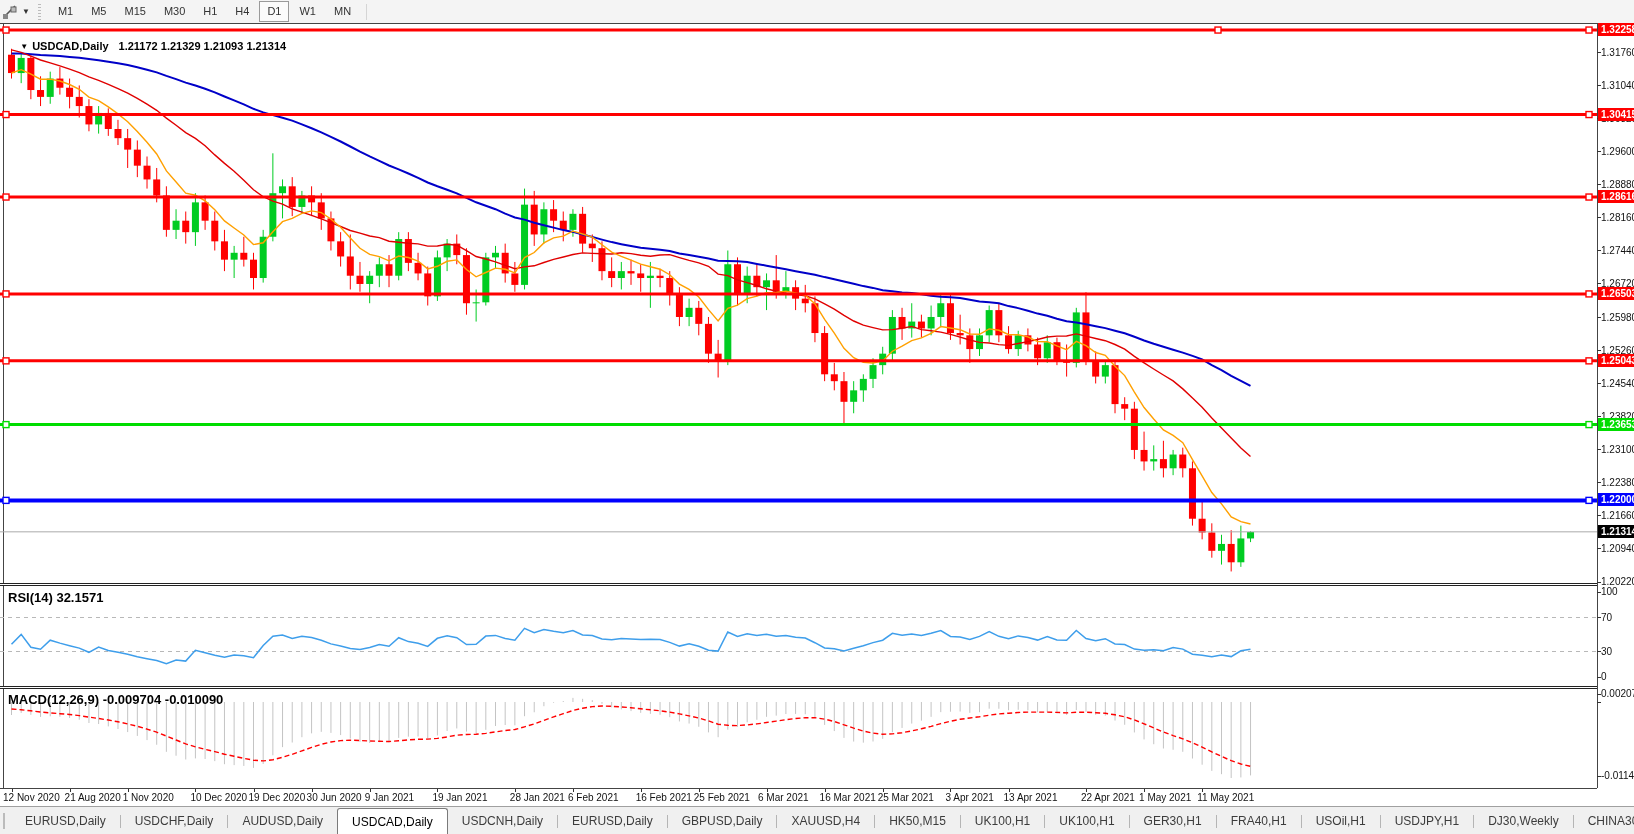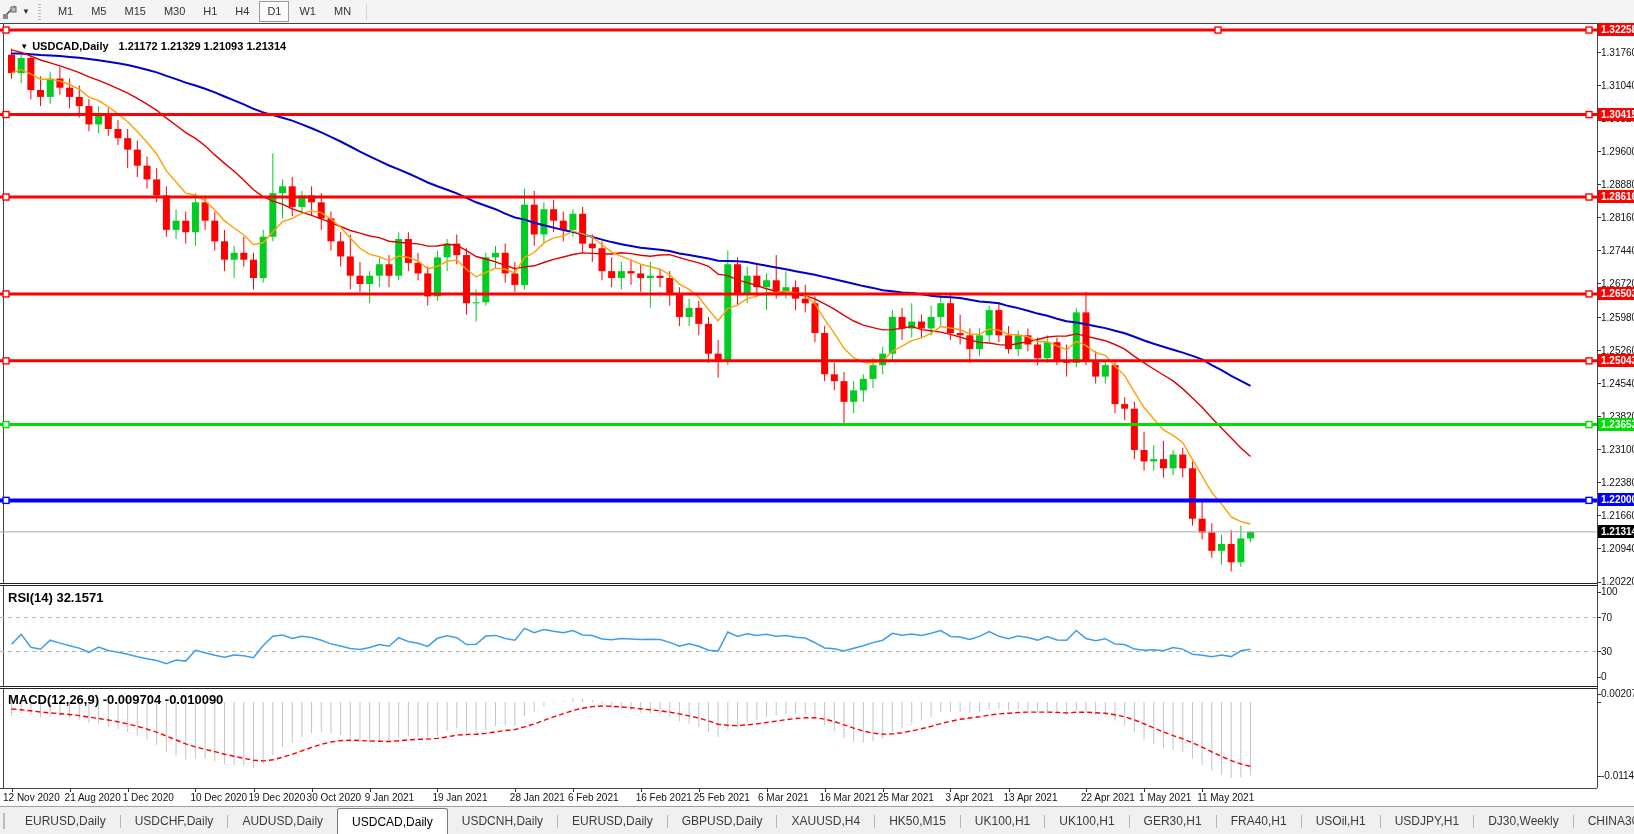--- a/index.html
+++ b/index.html
@@ -576,27 +576,27 @@
       <div class="axis-label" style="top: 696px; padding-left: 40px;">0.00</div>
       <div class="axis-tick" style="top: 775.99px;"></div>
       <div class="axis-label" style="top: 770.49px;">-0.01146</div>
     </div>
   <div id="date-row">
       <div class="date-tick" style="left: 11.5px;"></div>
       <div class="date-label" style="left: 3px;">12 Nov 2020</div>
       <div class="date-tick" style="left: 69.58px;"></div>
       <div class="date-label" style="left: 64.58px;">21 Aug 2020</div>
       <div class="date-tick" style="left: 127.66px;"></div>
-      <div class="date-label" style="left: 122.66px;">1 Dec 2020</div>
+      <div class="date-label" style="left: 122.66px;">1 Nov 2020</div>
       <div class="date-tick" style="left: 195.42px;"></div>
       <div class="date-label" style="left: 190.42px;">10 Dec 2020</div>
       <div class="date-tick" style="left: 253.5px;"></div>
       <div class="date-label" style="left: 248.5px;">19 Dec 2020</div>
       <div class="date-tick" style="left: 311.58px;"></div>
-      <div class="date-label" style="left: 306.58px;">30 Oct 2020</div>
+      <div class="date-label" style="left: 306.58px;">30 Jun 2020</div>
       <div class="date-tick" style="left: 369.66px;"></div>
       <div class="date-label" style="left: 364.66px;">9 Jan 2021</div>
       <div class="date-tick" style="left: 437.42px;"></div>
       <div class="date-label" style="left: 432.42px;">19 Jan 2021</div>
       <div class="date-tick" style="left: 514.86px;"></div>
       <div class="date-label" style="left: 509.86px;">28 Jan 2021</div>
       <div class="date-tick" style="left: 572.94px;"></div>
       <div class="date-label" style="left: 567.94px;">6 Feb 2021</div>
       <div class="date-tick" style="left: 640.7px;"></div>
       <div class="date-label" style="left: 635.7px;">16 Feb 2021</div>

